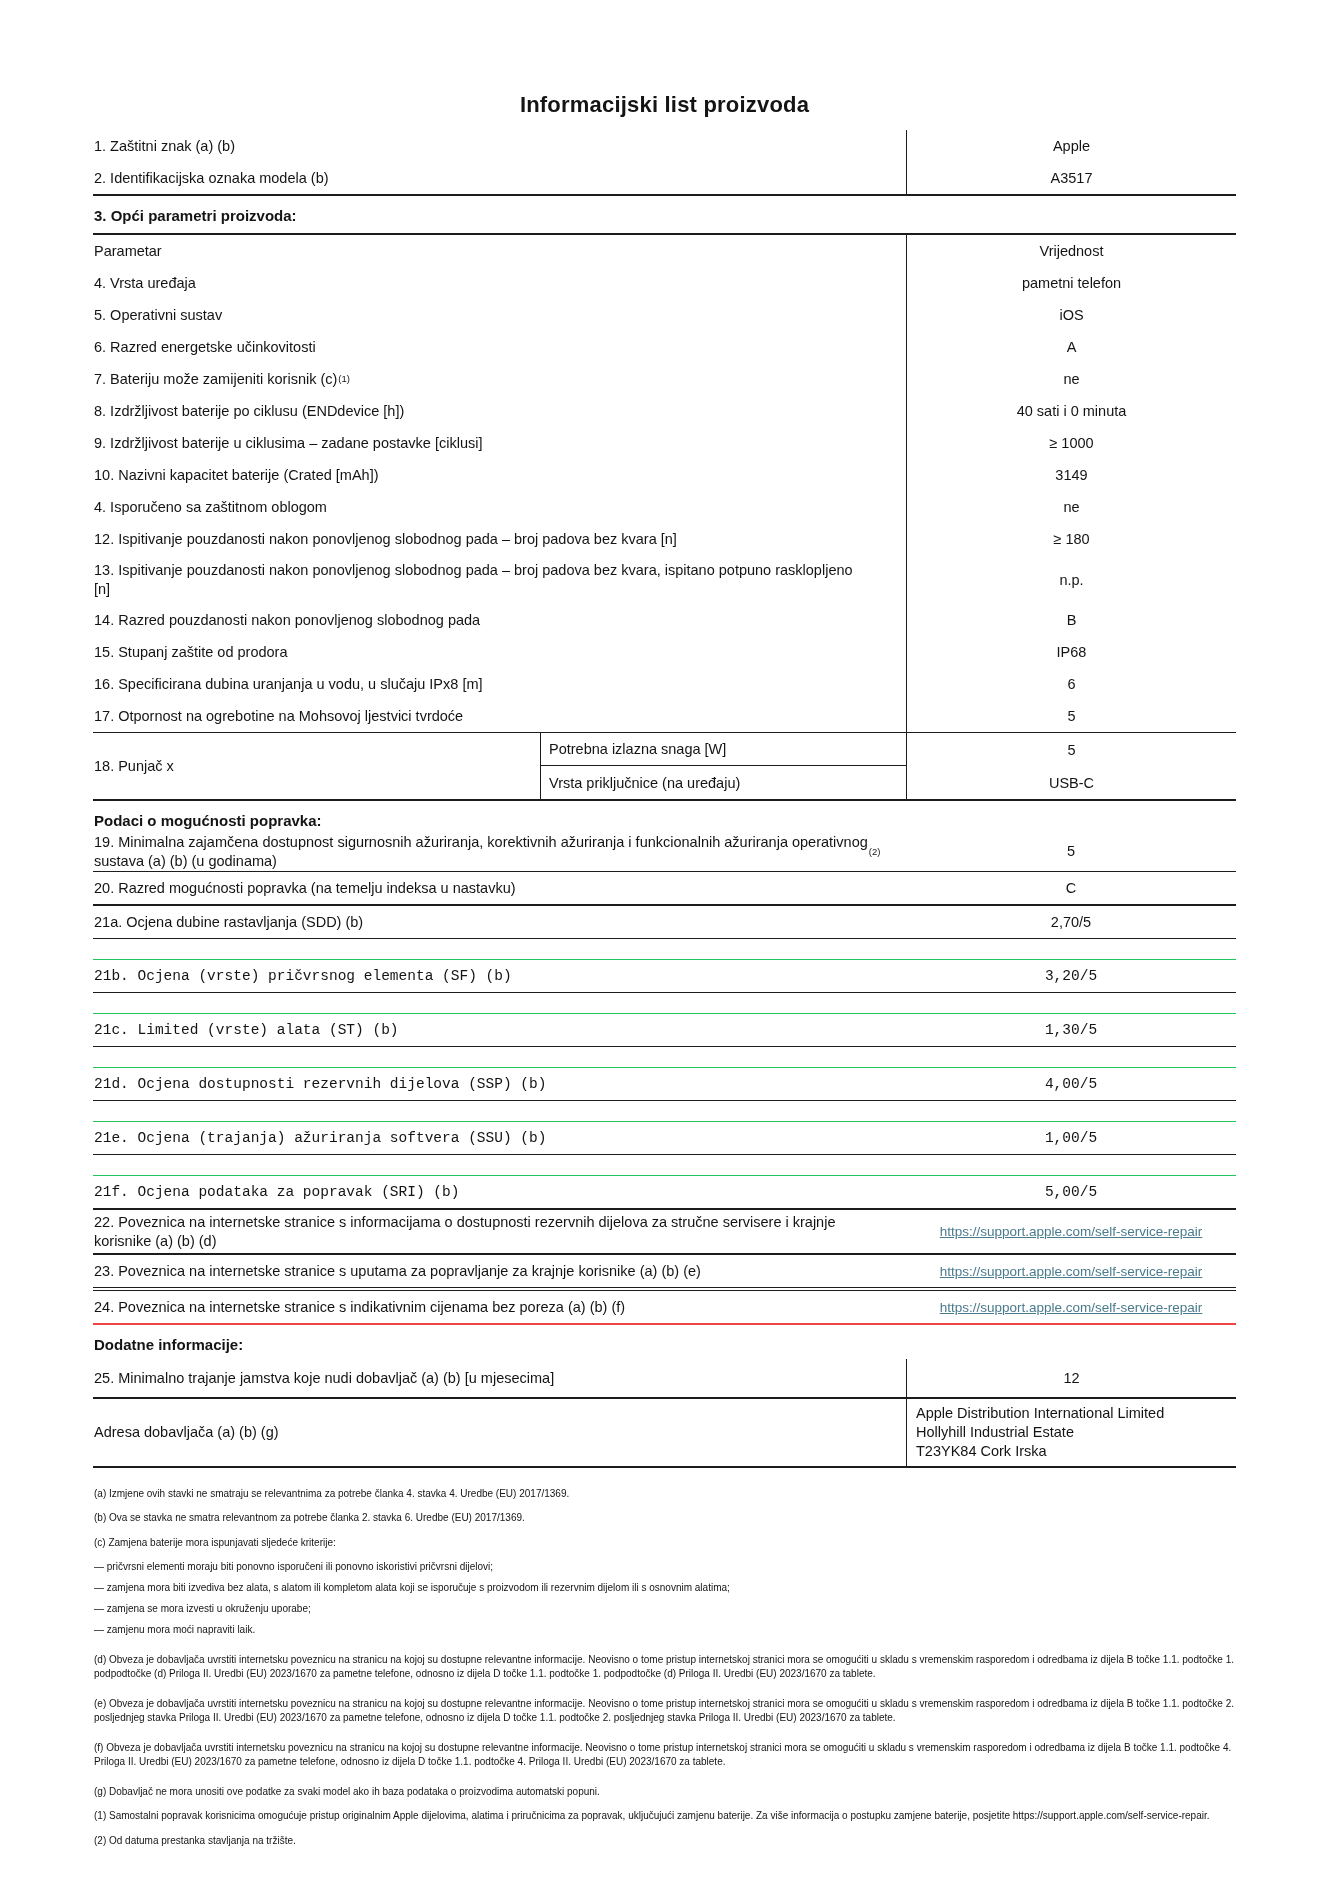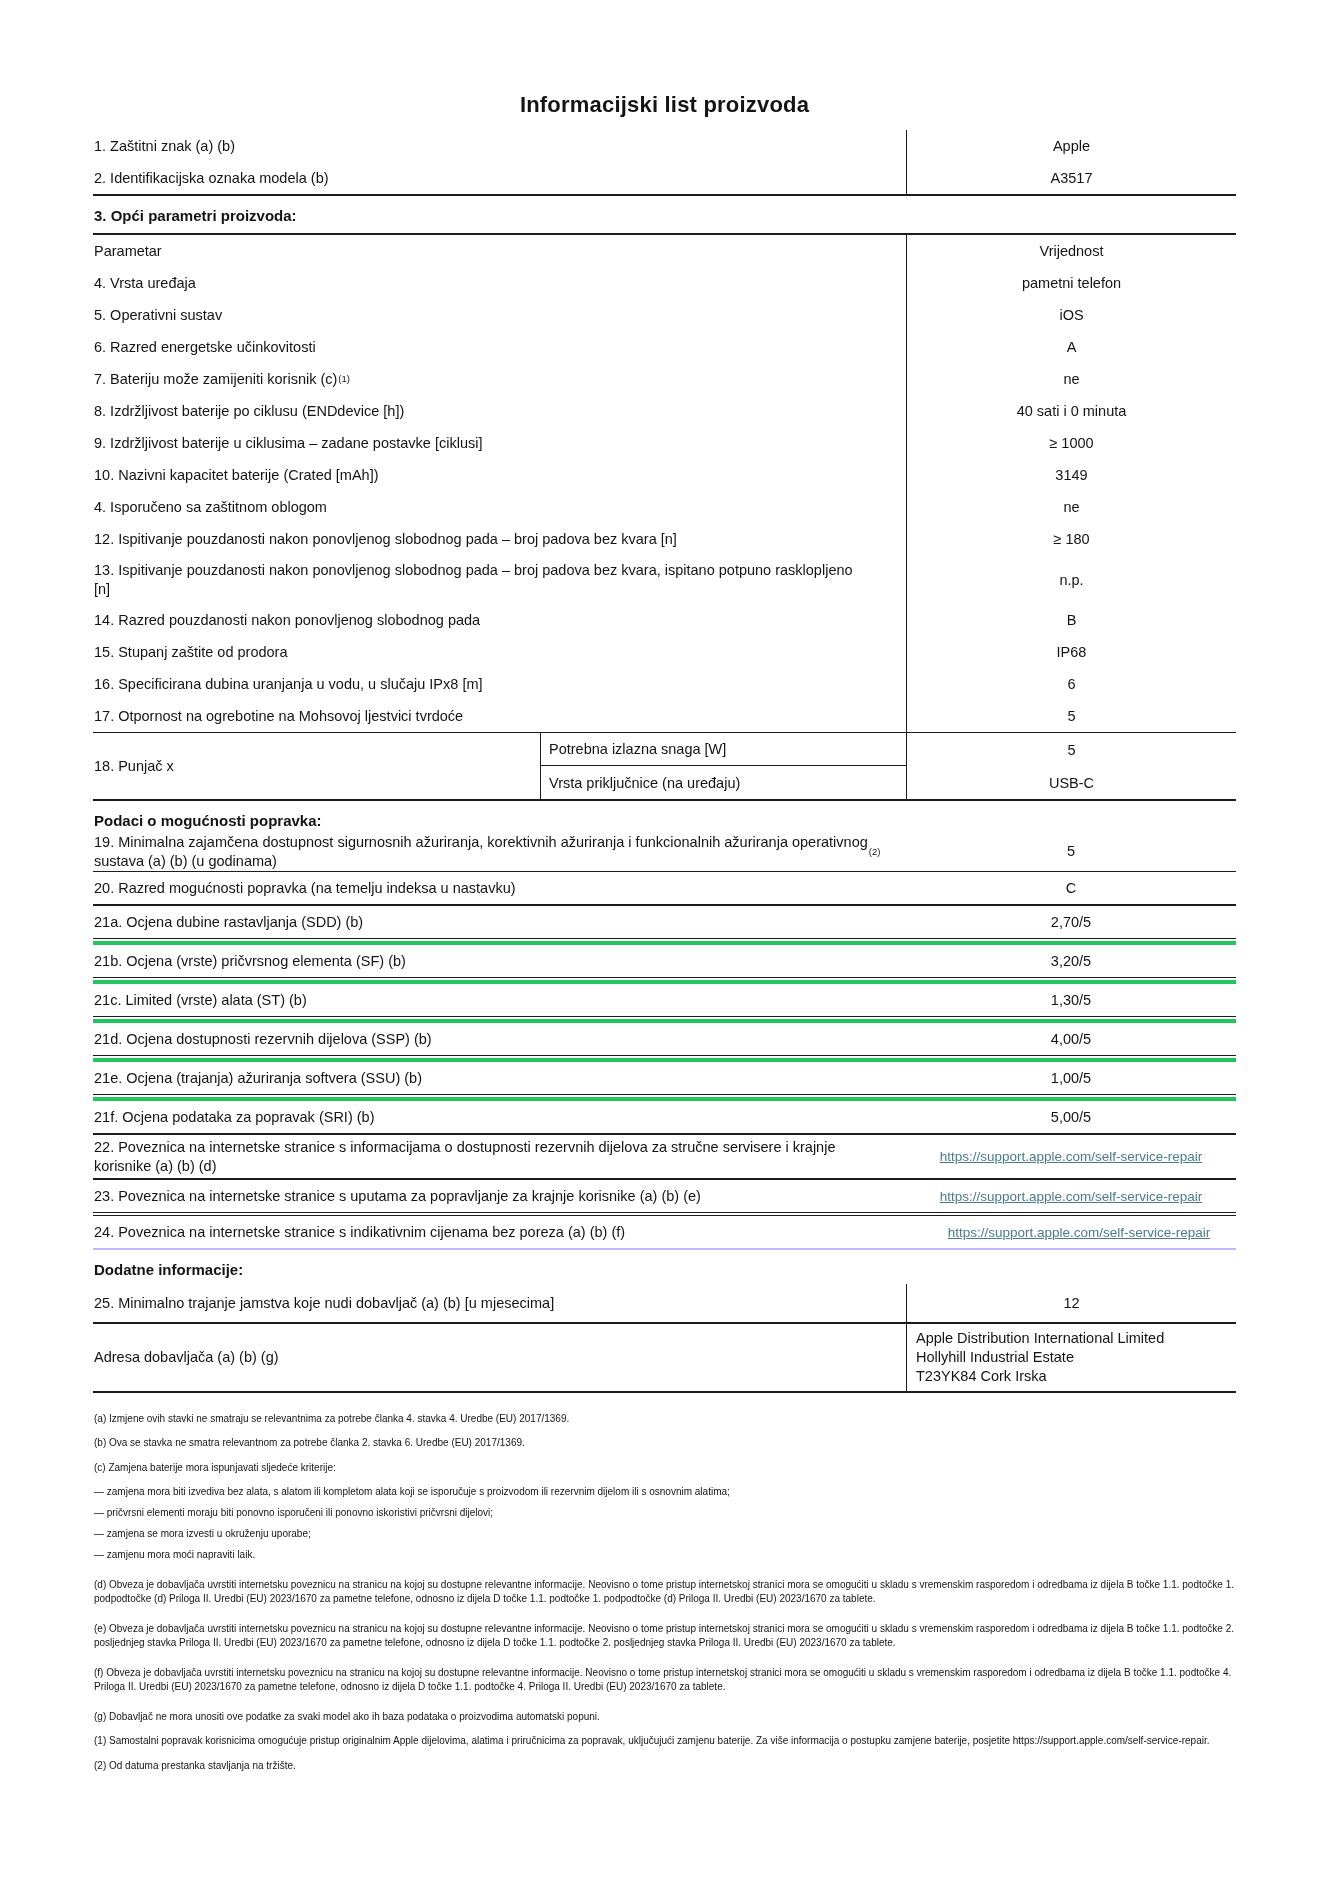--- a/index.html
+++ b/index.html
@@ -22,28 +22,28 @@
 
   .section-heading{font-weight:bold;font-size:15px;padding:11px 0 9px 1px;}
   .section-heading.underlined{border-bottom:2px solid #1c1c1c;}
 
   
   .sub-label{font-size:14.5px;display:flex;align-items:center;padding:4px 8px;min-height:33px;box-sizing:border-box;}
   .charger .cell-value{min-height:33px;box-sizing:border-box;}
 
   
   .ratings .rating-row{border-bottom:1px solid #1c1c1c;}
-  .ratings .rating-row + .rating-row{border-top:4px solid #22c55e;margin-top:2px;}
+  .ratings .rating-row + .rating-row{border-top:1px solid #22c55e;margin-top:20px;font-family:Liberation Mono, monospace;}
   .ratings .rating-row:last-child{border-bottom:2px solid #1c1c1c;}
 
   
   .link-cell{font-size:13.5px;display:flex;align-items:center;justify-content:center;text-align:left;padding:6px 4px;}
   a.doc-link{color:#4a7b8c;text-decoration:underline;}
   .row23{border-bottom:1px solid #1c1c1c;}
-  .row24{border-top:1px solid #1c1c1c;margin-top:2px;border-bottom:2px solid #c4b5fd;gap:8px;}
+  .row24{border-top:1px solid #1c1c1c;margin-top:2px;border-bottom:2px solid #ef4444;}
 
   sup{font-size:9.5px;line-height:0;margin-left:1px;}
 
   
   .addr-value{font-size:14.5px;display:flex;flex-direction:column;justify-content:center;align-items:flex-start;
               text-align:left;padding:5px 4px 5px 9px;line-height:1.3;}
 
   
   .footnotes{padding-top:9px;}
   .fn{font-size:10px;line-height:1.45;margin:10px 0;padding-left:1px;}
@@ -201,22 +201,22 @@
       <div class="cell-label">Adresa dobavljača (a) (b) (g)</div>
       <div class="addr-value div-left pre">Apple Distribution International Limited
 Hollyhill Industrial Estate
 T23YK84 Cork Irska</div>
     </div>
 
     <div class="footnotes">
       <div class="fn">(a) Izmjene ovih stavki ne smatraju se relevantnima za potrebe članka 4. stavka 4. Uredbe (EU) 2017/1369.</div>
       <div class="fn">(b) Ova se stavka ne smatra relevantnom za potrebe članka 2. stavka 6. Uredbe (EU) 2017/1369.</div>
       <div class="fn">(c) Zamjena baterije mora ispunjavati sljedeće kriterije:</div>
+      <div class="fn fn-tight">— pričvrsni elementi moraju biti ponovno isporučeni ili ponovno iskoristivi pričvrsni dijelovi;</div>
       <div class="fn fn-tight">— zamjena mora biti izvediva bez alata, s alatom ili kompletom alata koji se isporučuje s proizvodom ili rezervnim dijelom ili s osnovnim alatima;</div>
-      <div class="fn fn-tight">— pričvrsni elementi moraju biti ponovno isporučeni ili ponovno iskoristivi pričvrsni dijelovi;</div>
       <div class="fn fn-tight">— zamjena se mora izvesti u okruženju uporabe;</div>
       <div class="fn fn-tight">— zamjenu mora moći napraviti laik.</div>
       <div class="fn fn-para">(d) Obveza je dobavljača uvrstiti internetsku poveznicu na stranicu na kojoj su dostupne relevantne informacije. Neovisno o tome pristup internetskoj stranici mora se omogućiti u skladu s vremenskim rasporedom i odredbama iz dijela B točke 1.1. podtočke 1. podpodtočke (d) Priloga II. Uredbi (EU) 2023/1670 za pametne telefone, odnosno iz dijela D točke 1.1. podtočke 1. podpodtočke (d) Priloga II. Uredbi (EU) 2023/1670 za tablete.</div>
       <div class="fn fn-para">(e) Obveza je dobavljača uvrstiti internetsku poveznicu na stranicu na kojoj su dostupne relevantne informacije. Neovisno o tome pristup internetskoj stranici mora se omogućiti u skladu s vremenskim rasporedom i odredbama iz dijela B točke 1.1. podtočke 2. posljednjeg stavka Priloga II. Uredbi (EU) 2023/1670 za pametne telefone, odnosno iz dijela D točke 1.1. podtočke 2. posljednjeg stavka Priloga II. Uredbi (EU) 2023/1670 za tablete.</div>
       <div class="fn fn-para">(f) Obveza je dobavljača uvrstiti internetsku poveznicu na stranicu na kojoj su dostupne relevantne informacije. Neovisno o tome pristup internetskoj stranici mora se omogućiti u skladu s vremenskim rasporedom i odredbama iz dijela B točke 1.1. podtočke 4. Priloga II. Uredbi (EU) 2023/1670 za pametne telefone, odnosno iz dijela D točke 1.1. podtočke 4. Priloga II. Uredbi (EU) 2023/1670 za tablete.</div>
       <div class="fn">(g) Dobavljač ne mora unositi ove podatke za svaki model ako ih baza podataka o proizvodima automatski popuni.</div>
       <div class="fn">(1) Samostalni popravak korisnicima omogućuje pristup originalnim Apple dijelovima, alatima i priručnicima za popravak, uključujući zamjenu baterije. Za više informacija o postupku zamjene baterije, posjetite https://support.apple.com/self-service-repair.</div>
       <div class="fn">(2) Od datuma prestanka stavljanja na tržište.</div>
     </div>
 

